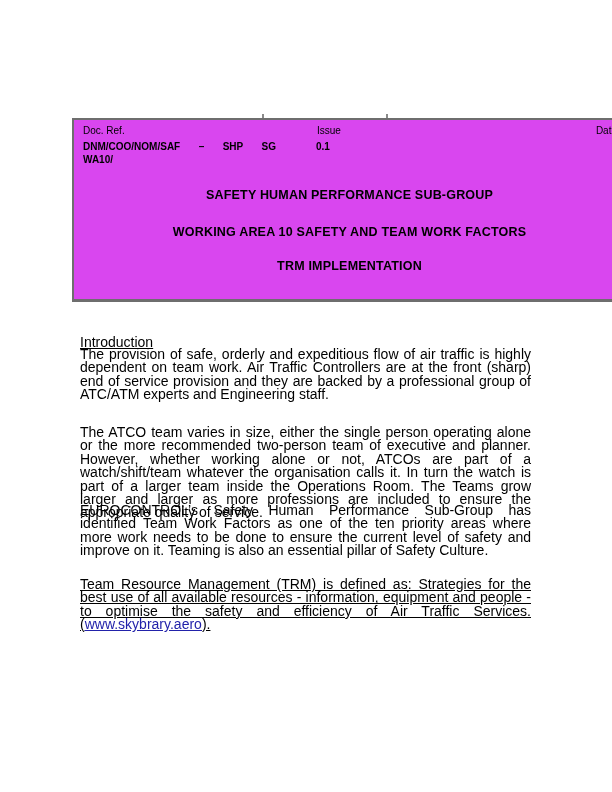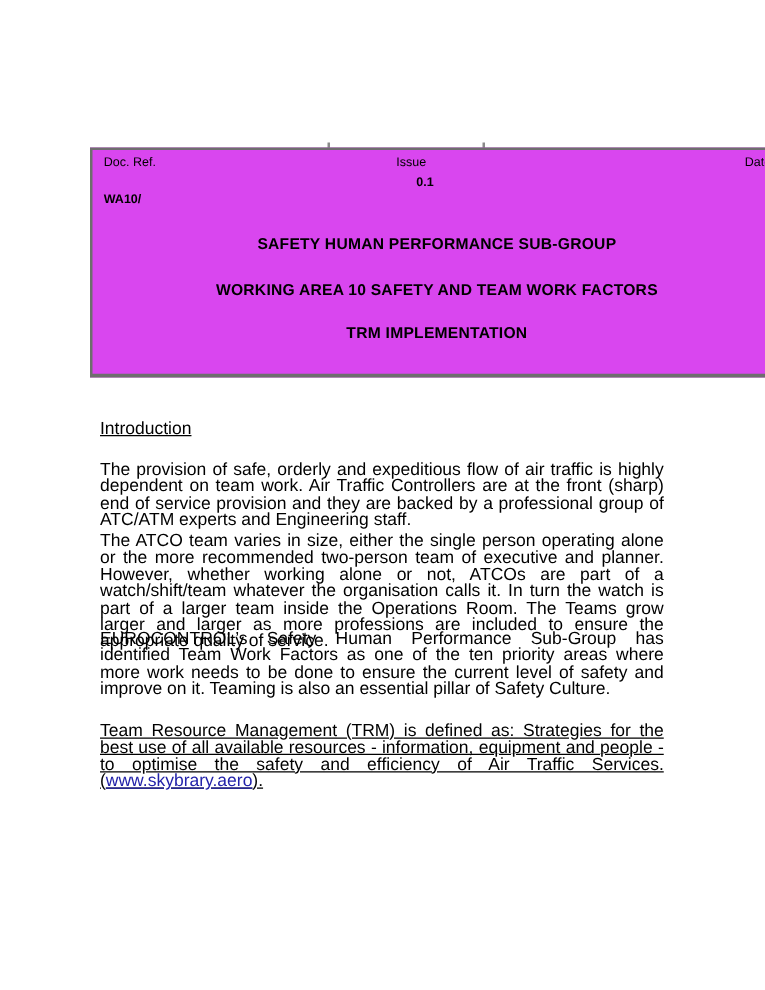--- a/index.html
+++ b/index.html
@@ -96,33 +96,34 @@
 
   <div class="col-tick" style="left:262px; top:114px;"></div>
   <div class="col-tick" style="left:386px; top:114px;"></div>
 
   <div class="header-box">
 
     <span class="hb-label" style="left:9px; top:5px;">Doc. Ref.</span>
     <span class="hb-label" style="left:243px; top:5px;">Issue</span>
     <span class="hb-label" style="right:8px; top:5px; text-align:center;">Date</span>
 
-    <span class="hb-value" style="left:259px; top:20px;">0.1</span>
+    <span class="hb-value docref-line1" style="left:9px; top:20px;">DNM/COO/NOM/SAF – SHP SG</span>
+    <span class="hb-value" style="left:242px; top:20px;">0.1</span>
     <span class="hb-value" style="left:9px; top:33px;">WA10/</span>
 
     <div class="titles">
       <div class="title-line" style="top:68px;">SAFETY HUMAN PERFORMANCE SUB-GROUP</div>
       <div class="title-line" style="top:105px;text-align:center;">WORKING AREA 10 SAFETY AND TEAM WORK FACTORS</div>
       <div class="title-line" style="top:139px;">TRM IMPLEMENTATION</div>
     </div>
   </div>
 
   <div class="body-block section-heading" style="top:336px;">Introduction</div>
 
-  <div class="body-block" style="top:369px;">The provision of safe, orderly and expeditious flow of air traffic is highly dependent on team work. Air Traffic Controllers are at the front (sharp) end of service provision and they are backed by a professional group of ATC/ATM experts and Engineering staff.</div>
+  <div class="body-block" style="top:348px;">The provision of safe, orderly and expeditious flow of air traffic is highly dependent on team work. Air Traffic Controllers are at the front (sharp) end of service provision and they are backed by a professional group of ATC/ATM experts and Engineering staff.</div>
 
   <div class="body-block" style="top:426px;">The ATCO team varies in size, either the single person operating alone or the more recommended two-person team of executive and planner. However, whether working alone or not, ATCOs are part of a watch/shift/team whatever the organisation calls it. In turn the watch is part of a larger team inside the Operations Room. The Teams grow larger and larger as more professions are included to ensure the appropriate quality of service.</div>
 
   <div class="body-block" style="top:504px;">EUROCONTROL’s Safety Human Performance Sub-Group has identified Team Work Factors as one of the ten priority areas where more work needs to be done to ensure the current level of safety and improve on it. Teaming is also an essential pillar of Safety Culture.</div>
 
   <div class="body-block" style="top:578px;text-decoration:underline;"><span>Team Resource Management (TRM) is defined as: Strategies for the best use of all available resources - information, equipment and people - to optimise the safety and efficiency of Air Traffic Services. (</span><a class="doc-link">www.skybrary.aero</a><span>).</span></div>
 
 
 </div>
 

